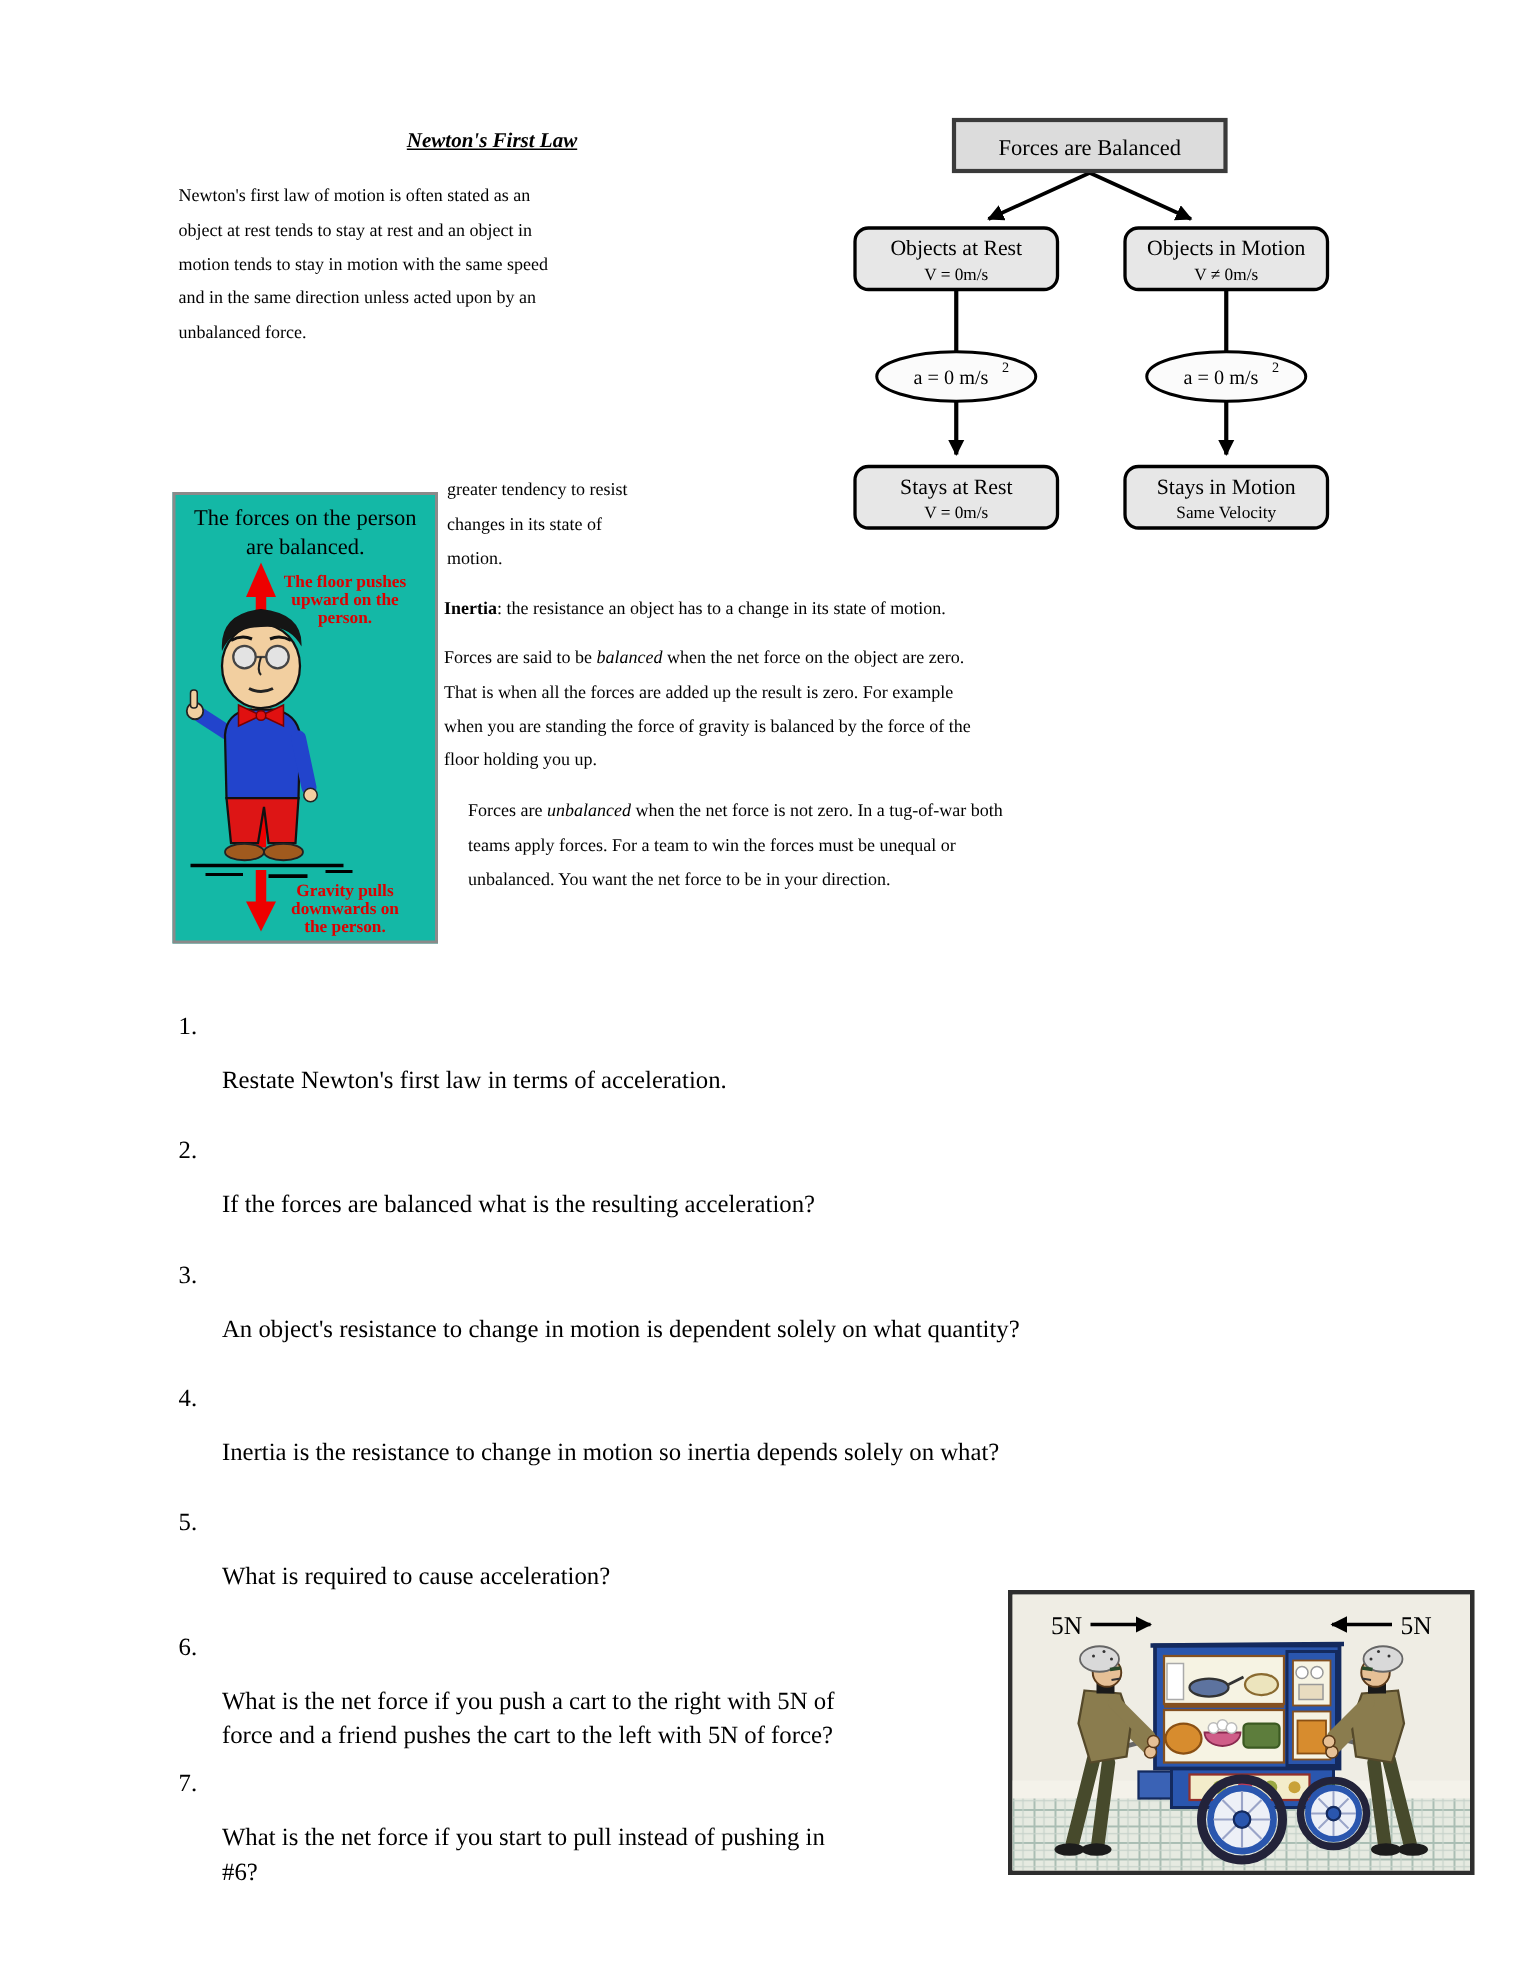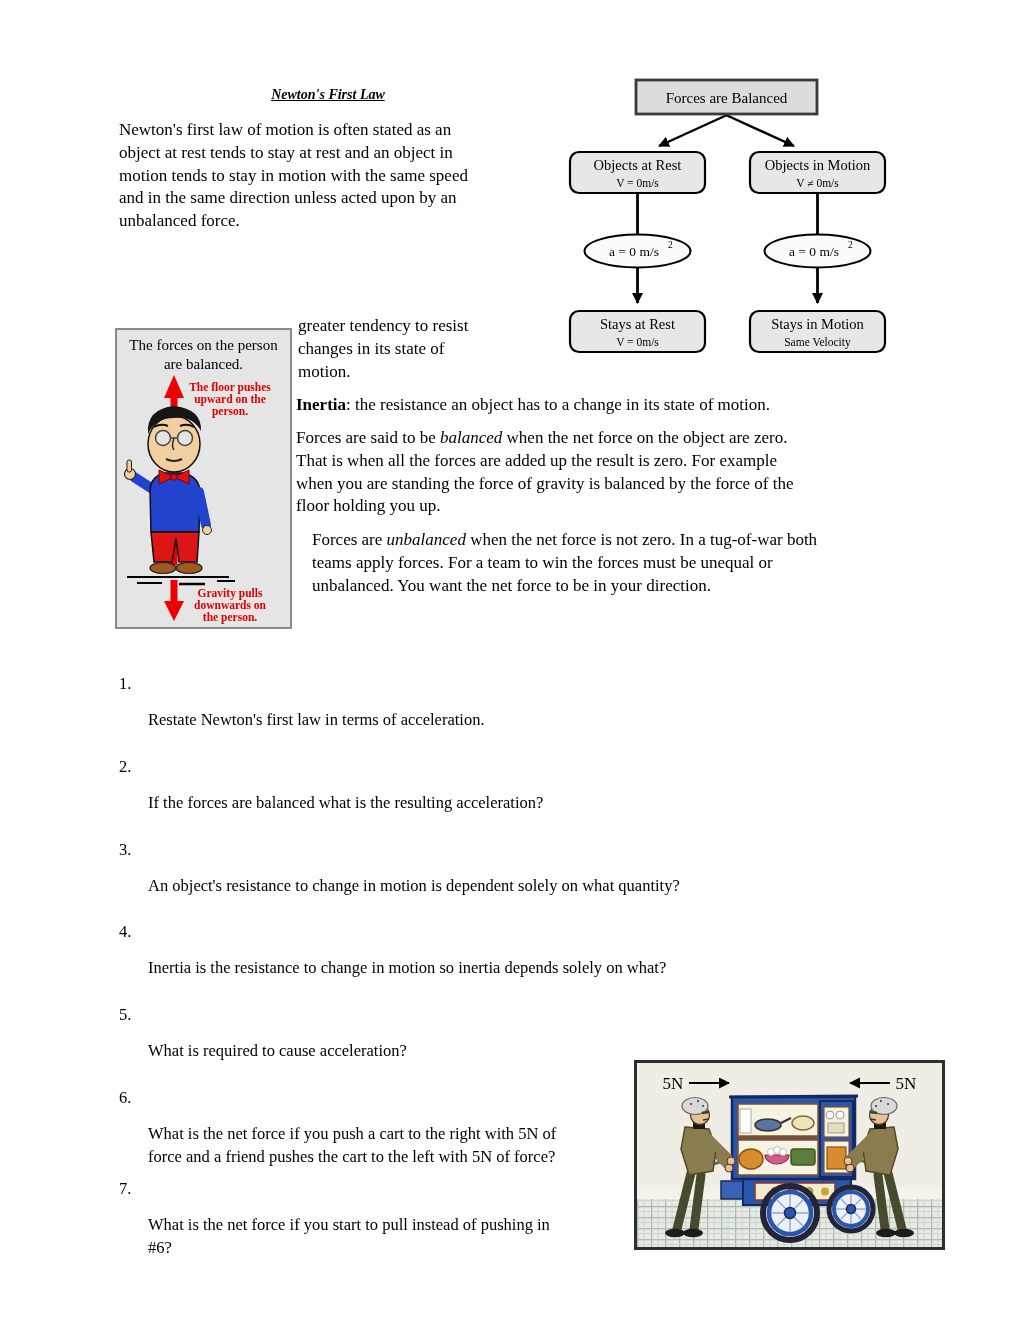--- a/index.html
+++ b/index.html
@@ -1,26 +1,26 @@
 <!DOCTYPE html>
 <html><head>
 <meta charset="utf-8">
 <style>
   html,body{margin:0;padding:0;background:#fff;}
   .page{position:relative;width:1020px;height:1320px;background:#ffffff;
         font-family:"Liberation Serif",serif;color:#000;overflow:hidden;}
   .abs{position:absolute;}
   .title{font-size:14px;font-weight:bold;font-style:italic;
          text-decoration:underline;text-align:center;}
-  .body-text{font-size:17px;line-height:22.8px;white-space:pre-line;}
+  .body-text{font-size:12px;line-height:22.8px;white-space:pre-line;}
   .heading{font-size:17.5px;font-weight:bold;}
   .q-item{position:absolute;left:119px;display:flex;}
   .q-num{font-size:16.5px;line-height:23px;width:29px;flex:0 0 29px;}
   .q-text{font-size:16.5px;line-height:23px;white-space:pre-line;width:680px;margin-top:36px;}
-  .person-frame{border:2px solid #8a8a8a;background:#e5e5e5;box-sizing:border-box;}
+  .person-frame{border:2px solid #8a8a8a;background:#14b8a6;box-sizing:border-box;}
   .cart-frame{border:3px solid #2e2e2e;background:#efede4;box-sizing:border-box;}
   svg text{font-family:"Liberation Serif",serif;}
   .fc-line1{font-size:14.5px;}
   .fc-line2{font-size:11.5px;}
   .fc-root{font-size:15px;}
   .fc-accel{font-size:13.5px;}
   .fc-sup{font-size:9.5px;}
   .pf-caption{font-size:15px;}
   .pf-red{font-size:11.5px;font-weight:bold;}
   .force-label{font-size:17px;}
@@ -196,21 +196,21 @@
     <span class="q-num">6.</span>
     <div class="q-text" style="width:540px;">What is the net force if you push a cart to the right with 5N of
 force and a friend pushes the cart to the left with 5N of force?</div>
   </div>
   <div class="q-item" style="top:1177px;">
     <span class="q-num">7.</span>
     <div class="q-text" style="width:520px;">What is the net force if you start to pull instead of pushing in
 #6?</div>
   </div>
 
-  <div class="abs cart-frame" style="left:634px;top:1060px;width:311px;height:190px;">
+  <div class="abs cart-frame" style="left:672px;top:1060px;width:311px;height:190px;">
     <svg width="305" height="184" viewBox="0 0 305 184">
       <defs>
         <marker id="ah-cart" markerUnits="userSpaceOnUse" markerWidth="13" markerHeight="12" refX="10" refY="5.5" orient="auto">
           <path d="M0,0 L11,5.5 L0,11 Z" fill="#000"></path>
         </marker>
         <pattern id="plaid" width="14" height="11" patternUnits="userSpaceOnUse">
           <rect width="14" height="11" fill="#e6eae1"></rect>
           <line x1="0" y1="0.5" x2="14" y2="0.5" stroke="#a9bdb3" stroke-width="1.6"></line>
           <line x1="0.5" y1="0" x2="0.5" y2="11" stroke="#a9bdb3" stroke-width="1.6"></line>
           <line x1="7" y1="0" x2="7" y2="11" stroke="#c6d2ca" stroke-width="0.8"></line>

